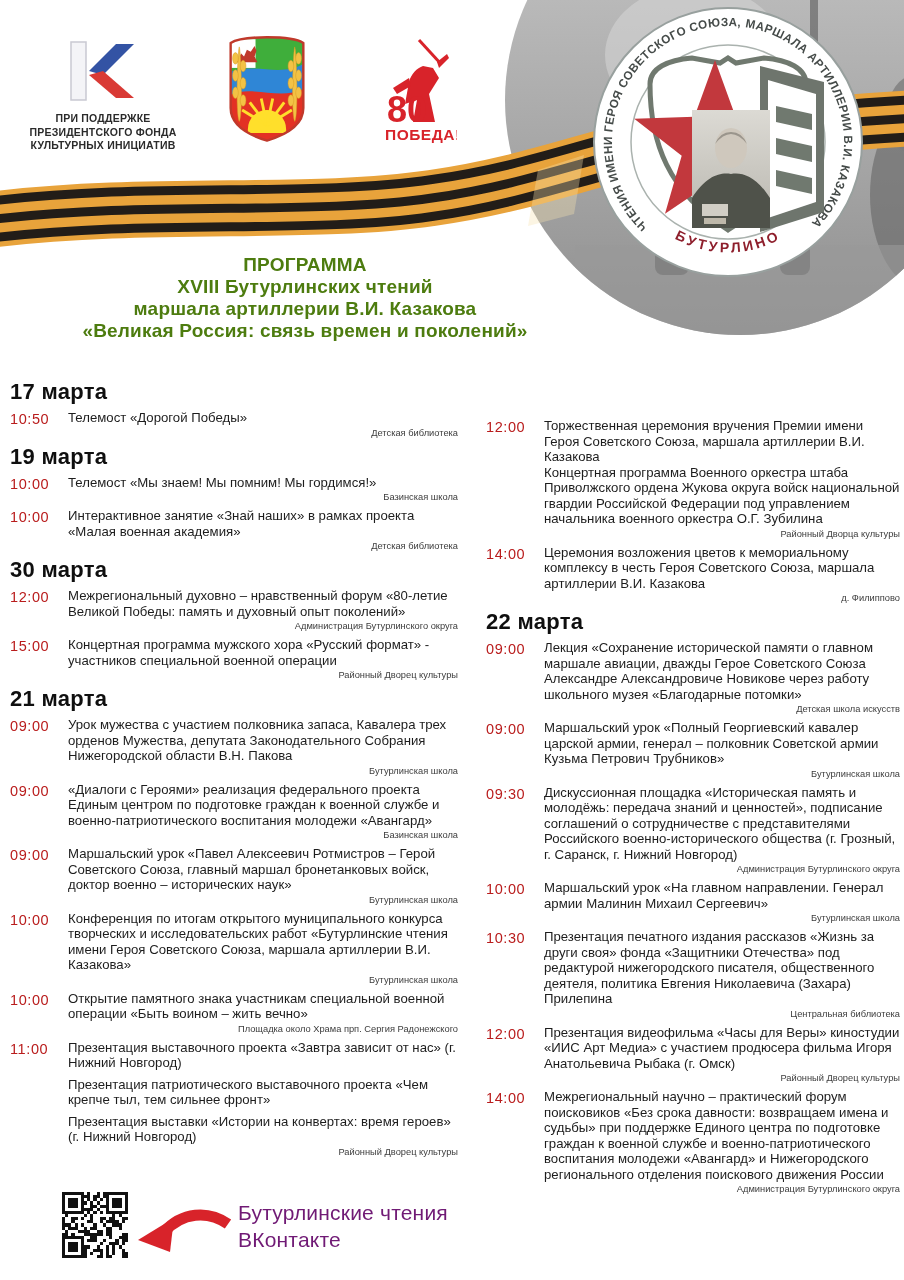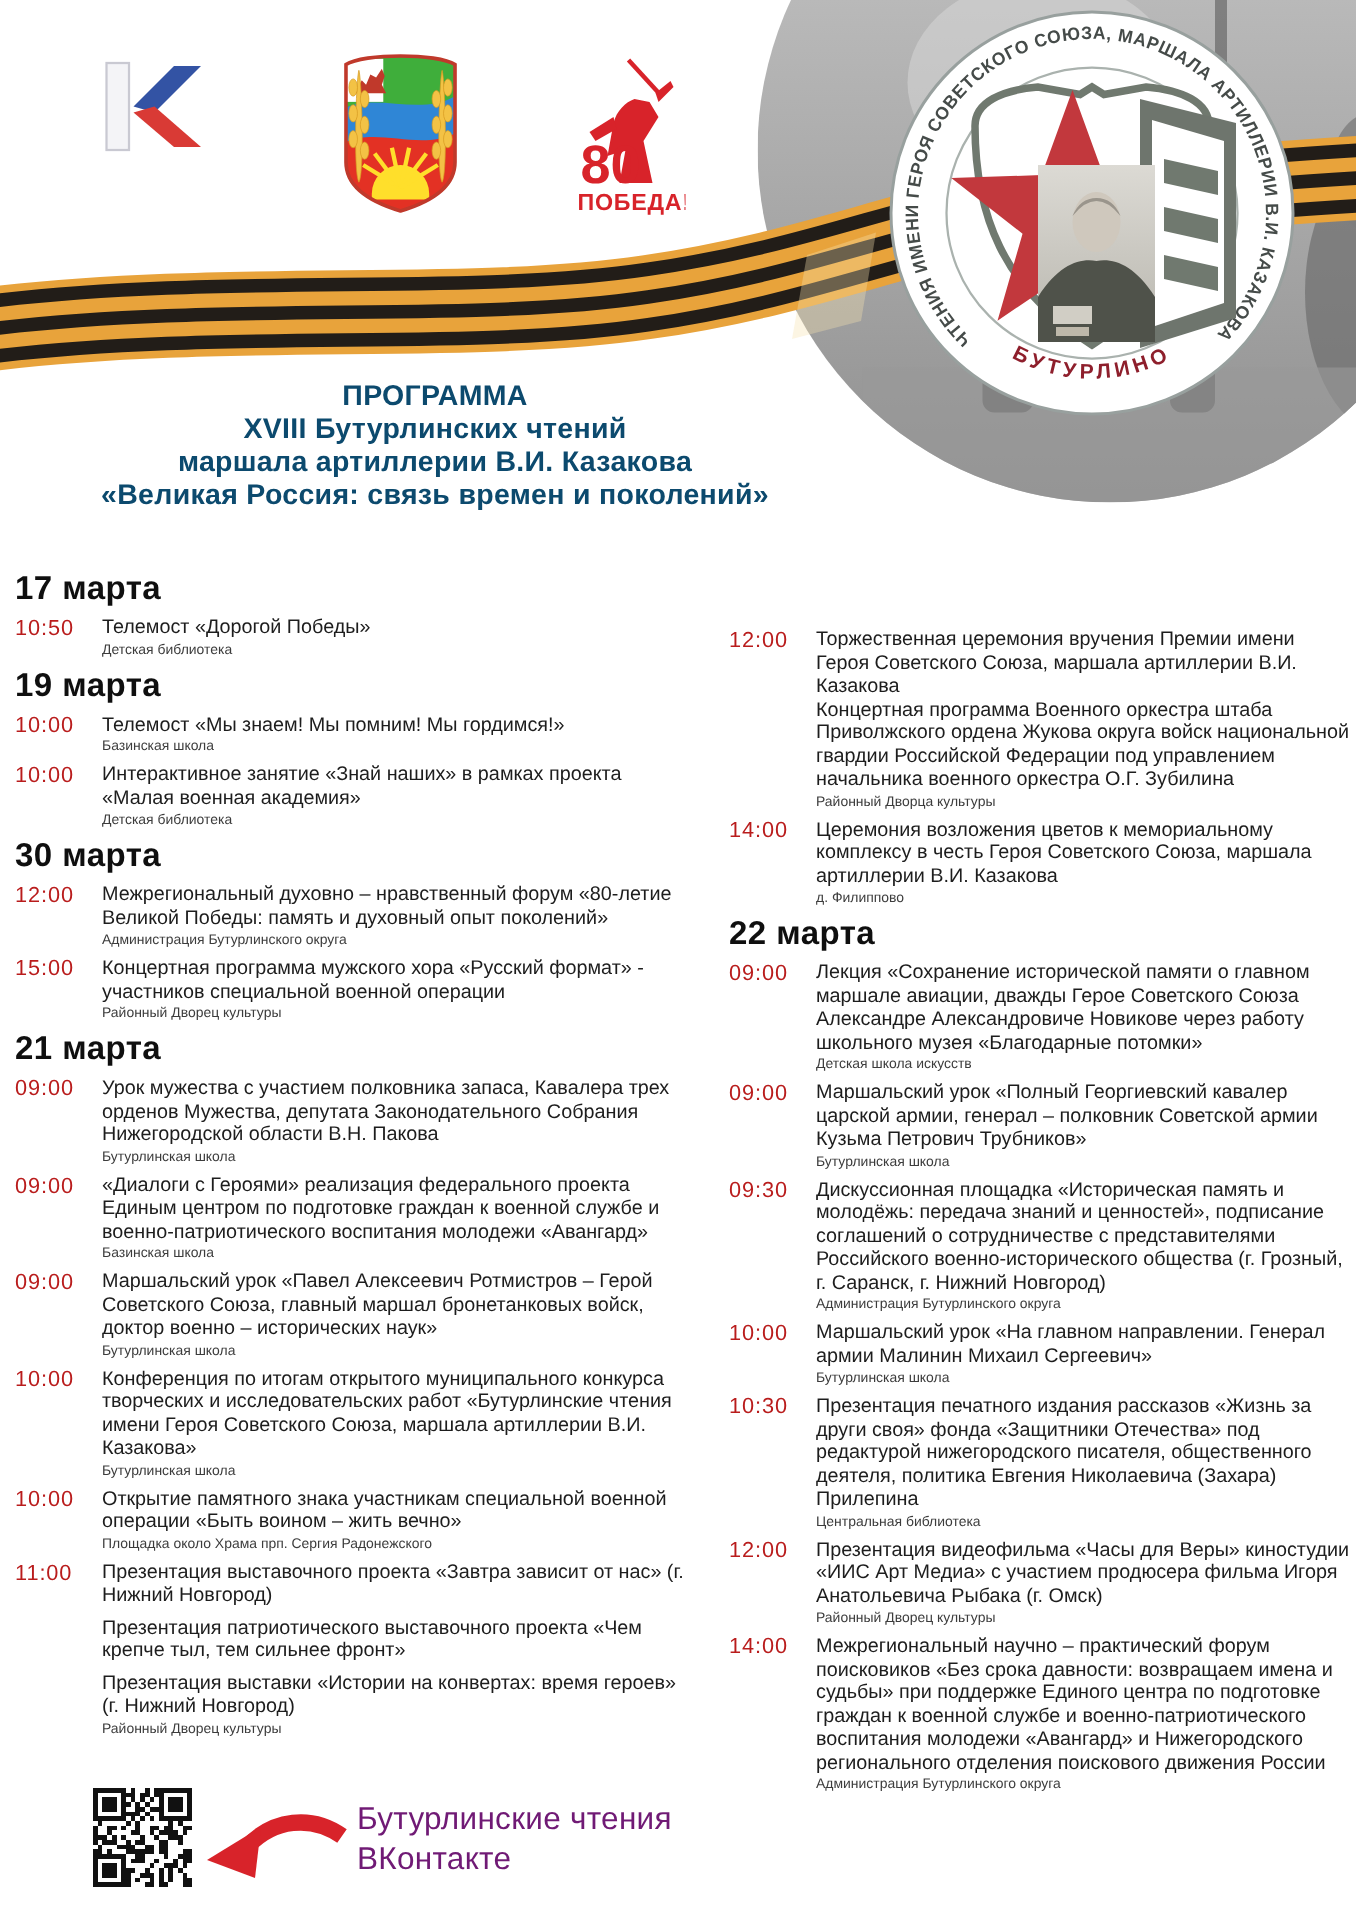--- a/index.html
+++ b/index.html
@@ -11,32 +11,32 @@
   .ribbon{left:0;top:0;width:904px;height:300px;z-index:2;pointer-events:none}
   .rb-base{stroke:#E8A33B;stroke-width:56;fill:none}
   .rb-stripe{stroke:#221D18;stroke-width:9;fill:none}
   .emblem{left:592px;top:6px;width:272px;height:272px;z-index:3}
   
   .pfki{left:18px;top:40px;width:170px;text-align:center;z-index:4}
   .pfki-text{font-size:10.5px;font-weight:700;line-height:13.5px;letter-spacing:.2px;color:#2b2b2b;white-space:pre-line;margin-top:6px}
   .coat{left:223px;top:32px;width:88px;height:112px;z-index:4}
   .v80{left:383px;top:38px;width:74px;height:106px;z-index:4}
   
-  .title{left:40px;top:254px;width:500px;text-align:center;font-weight:800;z-index:4;
-         font-size:19px;line-height:22px;color:#0c4a6e;letter-spacing:.2px}
+  .title{left:55px;top:254px;width:500px;text-align:center;font-weight:800;z-index:4;
+         font-size:19px;line-height:22px;color:#4d7c0f;letter-spacing:.2px}
   
   .col{z-index:4}
   .col-left{left:10px;top:374px;width:448px}
   .col-right{left:486px;top:418px;width:414px}
   .date{font-size:22px;font-weight:800;text-align:left;margin:5px 0 5px;color:#0f0f0f;letter-spacing:.3px}
   .ev{display:flex;margin-bottom:6px}
   .time{flex:0 0 58px;width:58px;font-size:14.5px;color:#b91c1c;letter-spacing:.6px;padding-top:1px}
   .ev-body{flex:1}
   .txt{font-size:13.2px;line-height:15.5px;color:#1d1d1d;white-space:pre-line}
-  .loc{font-size:9.3px;color:#3c3c3c;text-align:left;margin-top:2px}
+  .loc{font-size:9.3px;color:#3c3c3c;text-align:right;margin-top:2px}
   
   .qr{left:62px;top:1192px;width:66px;height:66px;z-index:4}
   .arrow{left:136px;top:1208px;width:96px;height:50px;z-index:4}
   .vk{left:238px;top:1199px;font-size:21px;line-height:27px;color:#701a75;white-space:pre-line;z-index:4;font-weight:400;letter-spacing:.2px}
 </style>
 </head>
 <body>
 
 <div class="abs photo-circle">
   <svg width="470" height="470" viewBox="0 0 470 470">
@@ -110,20 +110,23 @@
     <textPath href="#botPath" startOffset="50%">БУТУРЛИНО</textPath>
   </text>
 </svg>
 
 <div class="abs pfki">
   <svg width="70" height="62" viewBox="0 0 70 62">
     <rect x="3" y="2" width="15" height="58" fill="#f4f4f7" stroke="#c9c9d2" stroke-width="1.5"></rect>
     <polygon points="21,31 48,4 66,4 35,35" fill="#3353a4"></polygon>
     <polygon points="21,35 35,31 66,58 48,58" fill="#d93a35"></polygon>
   </svg>
+  <div class="pfki-text">ПРИ ПОДДЕРЖКЕ
+ПРЕЗИДЕНТСКОГО ФОНДА
+КУЛЬТУРНЫХ ИНИЦИАТИВ</div>
 </div>
 
 <svg class="abs coat" viewBox="0 0 92 114">
   <defs>
     <clipPath id="shieldClip">
       <path d="M46,4 C62,4 78,6 84,10 L84,78 C84,96 66,106 46,112 C26,106 8,96 8,78 L8,10 C14,6 30,4 46,4 Z"></path>
     </clipPath>
   </defs>
   <g clip-path="url(#shieldClip)">
     <rect width="92" height="114" fill="#3fae3b"></rect>

